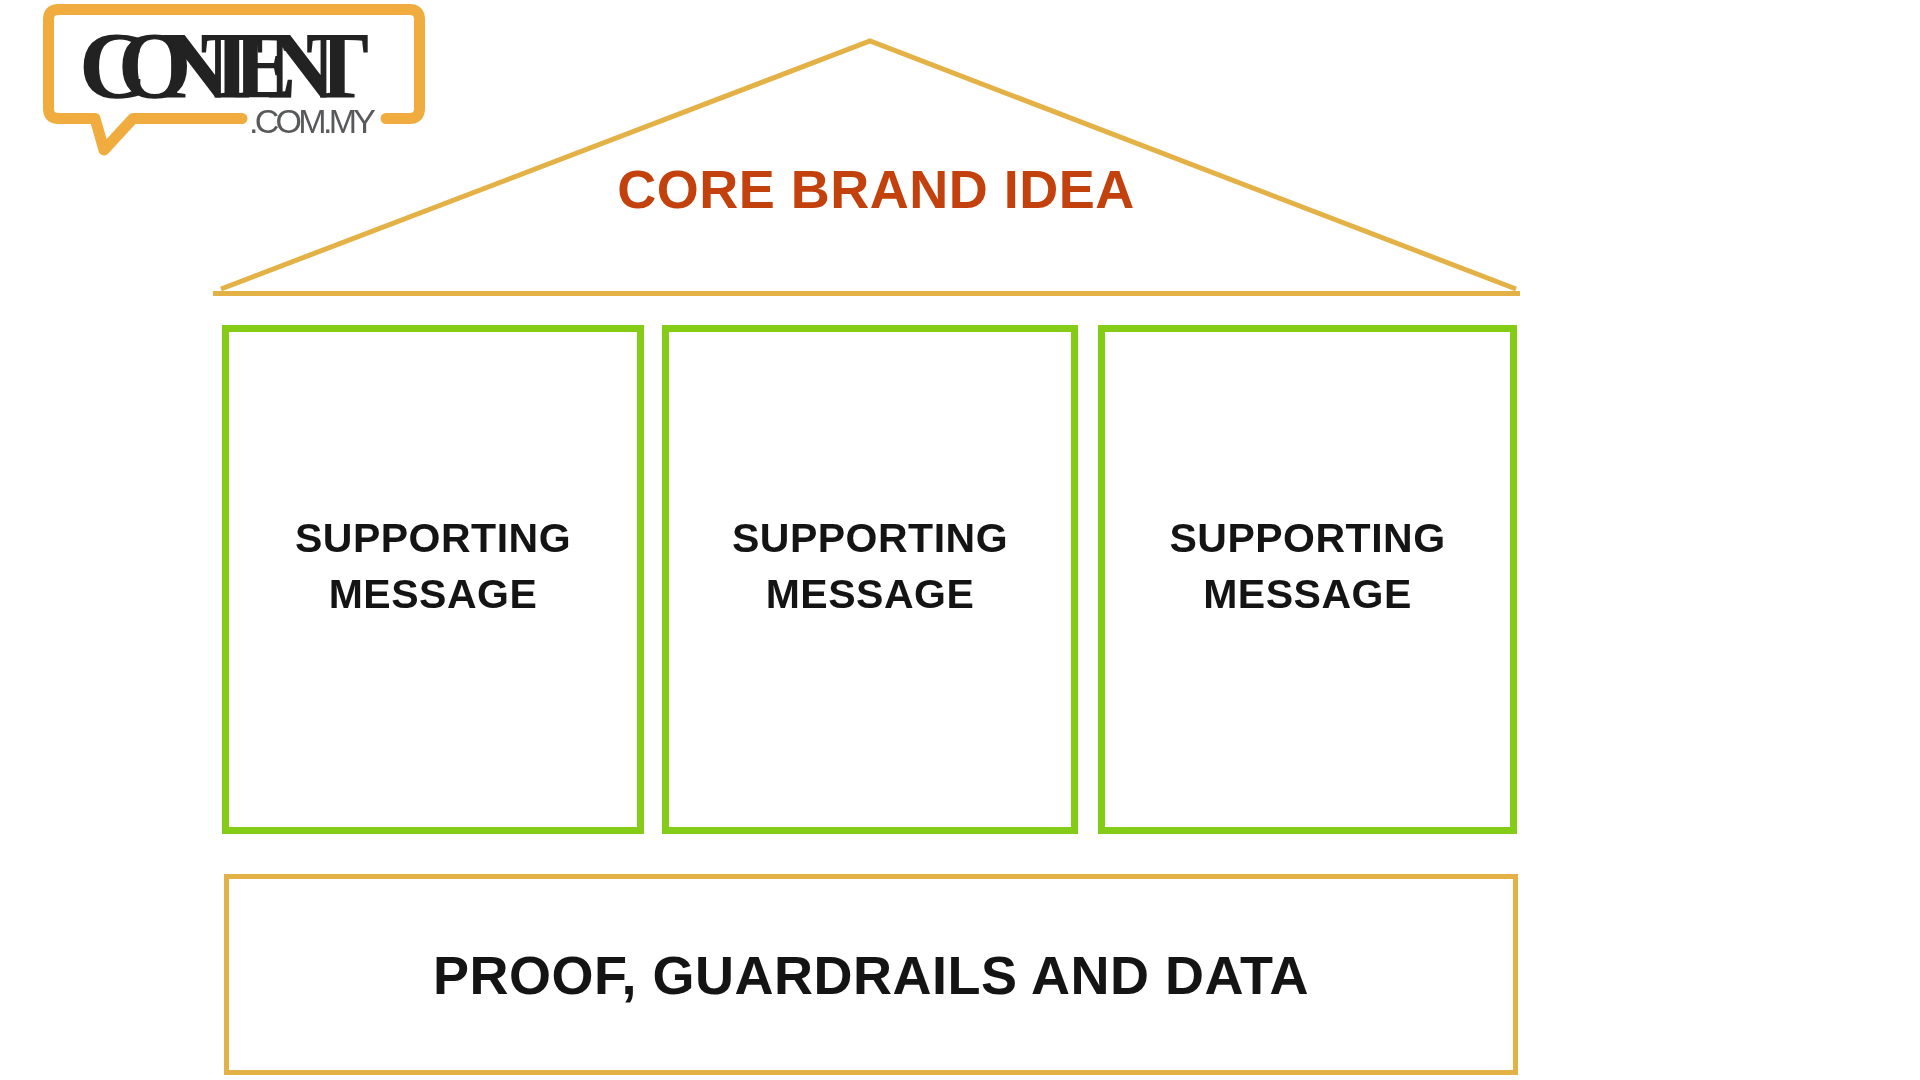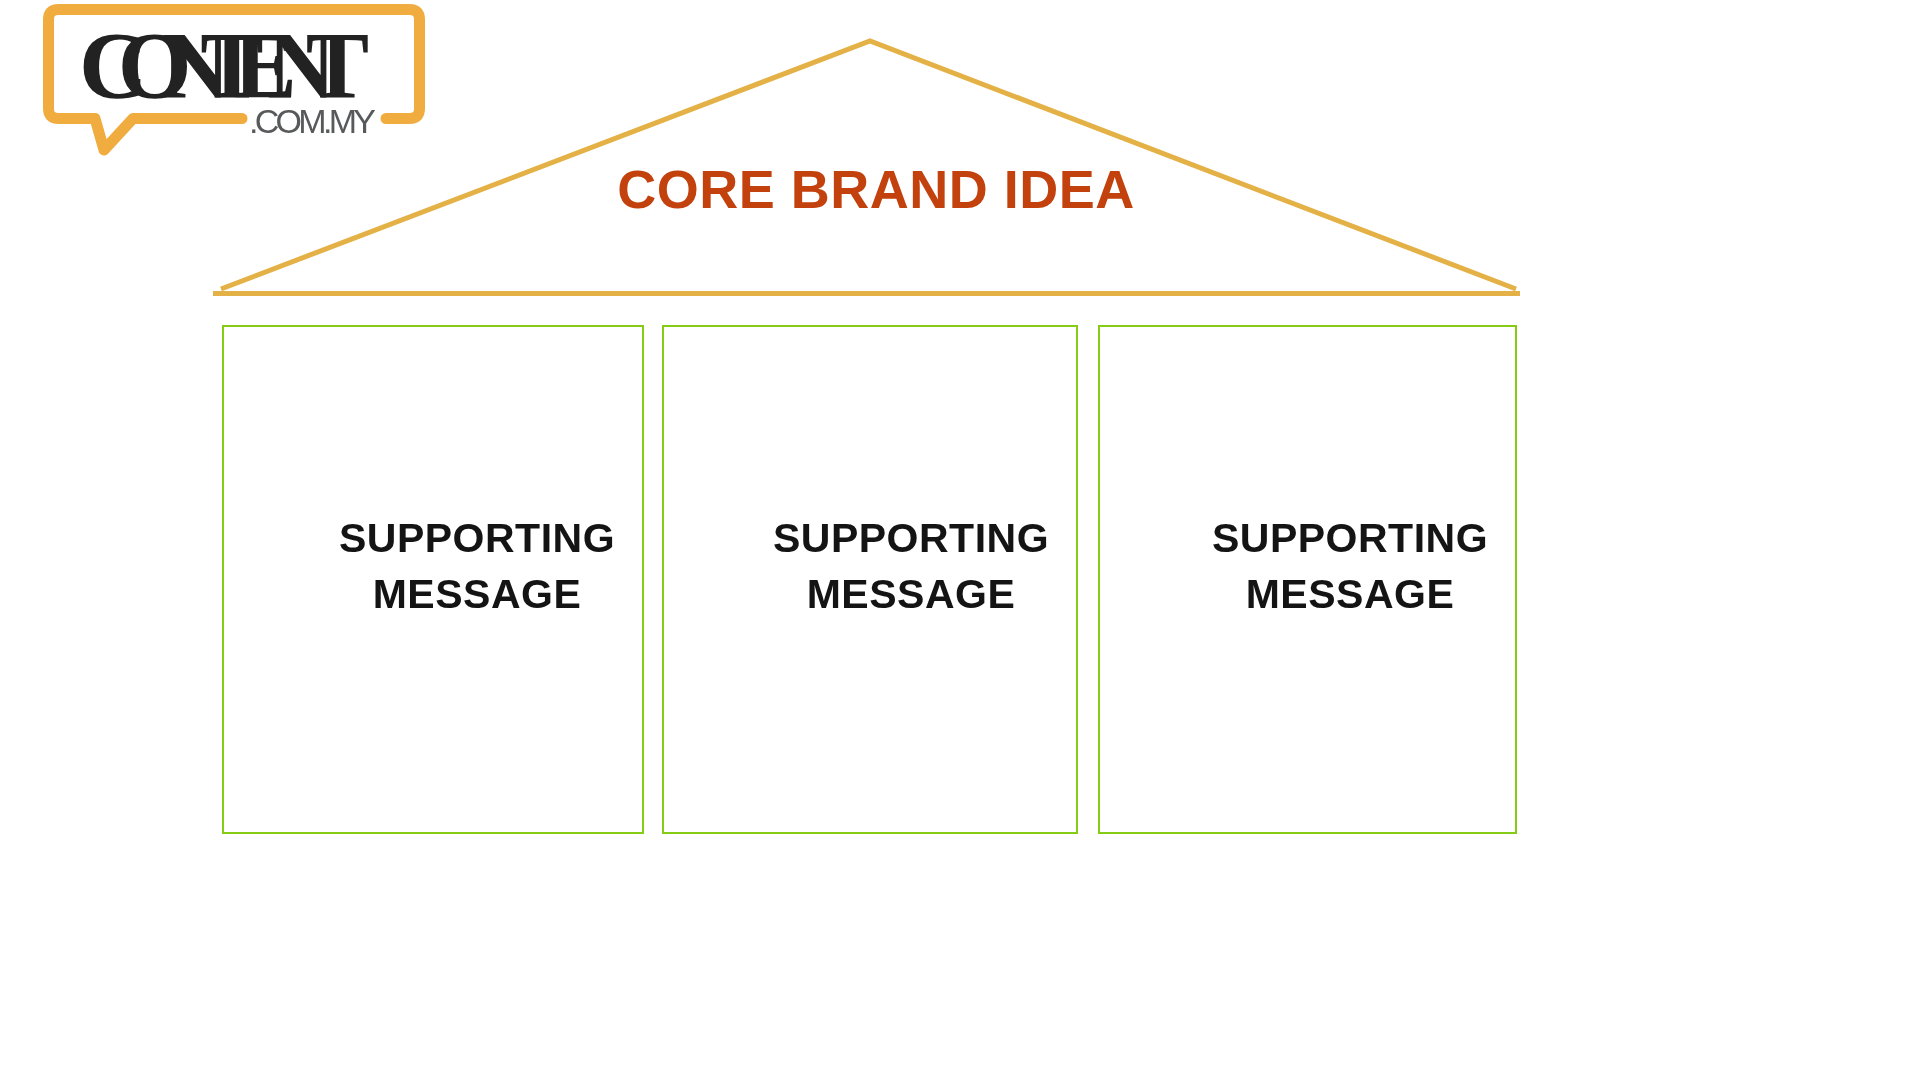--- a/index.html
+++ b/index.html
@@ -47,25 +47,25 @@
     color: #c2410c;
     white-space: nowrap;
   }
 
   
   .pillar {
     position: absolute;
     top: 325px;
     height: 509px;
     box-sizing: border-box;
-    border: 2px solid #84cc16;
+    border: 7px solid #84cc16;
     background: #ffffff;
     display: flex;
     align-items: center;
-    justify-content: flex-end;
+    justify-content: center;
     padding-bottom: 26px;
   }
   .pillar-1 { left: 222px;  width: 422px; }
   .pillar-2 { left: 662px;  width: 416px; }
   .pillar-3 { left: 1098px; width: 419px; }
   .pillar-label {
     width: 330px;
     text-align: center;
     font-size: 41px;
     line-height: 1.36;
@@ -112,20 +112,23 @@
   <div class="pillar pillar-1">
     <div class="pillar-label">SUPPORTING MESSAGE</div>
   </div>
   <div class="pillar pillar-2">
     <div class="pillar-label">SUPPORTING MESSAGE</div>
   </div>
   <div class="pillar pillar-3">
     <div class="pillar-label">SUPPORTING MESSAGE</div>
   </div>
 
+  <div class="base-bar">
+    <div class="base-label">PROOF, GUARDRAILS AND DATA</div>
+  </div>
 
   <div class="logo">
     <svg viewBox="0 0 430 175" aria-hidden="true">
 
       <path d="M 368 118.5
                H 391.5
                Q 401.5 118.5 401.5 108.5
                V 19.5
                Q 401.5 9.5 391.5 9.5
                H 40.5

